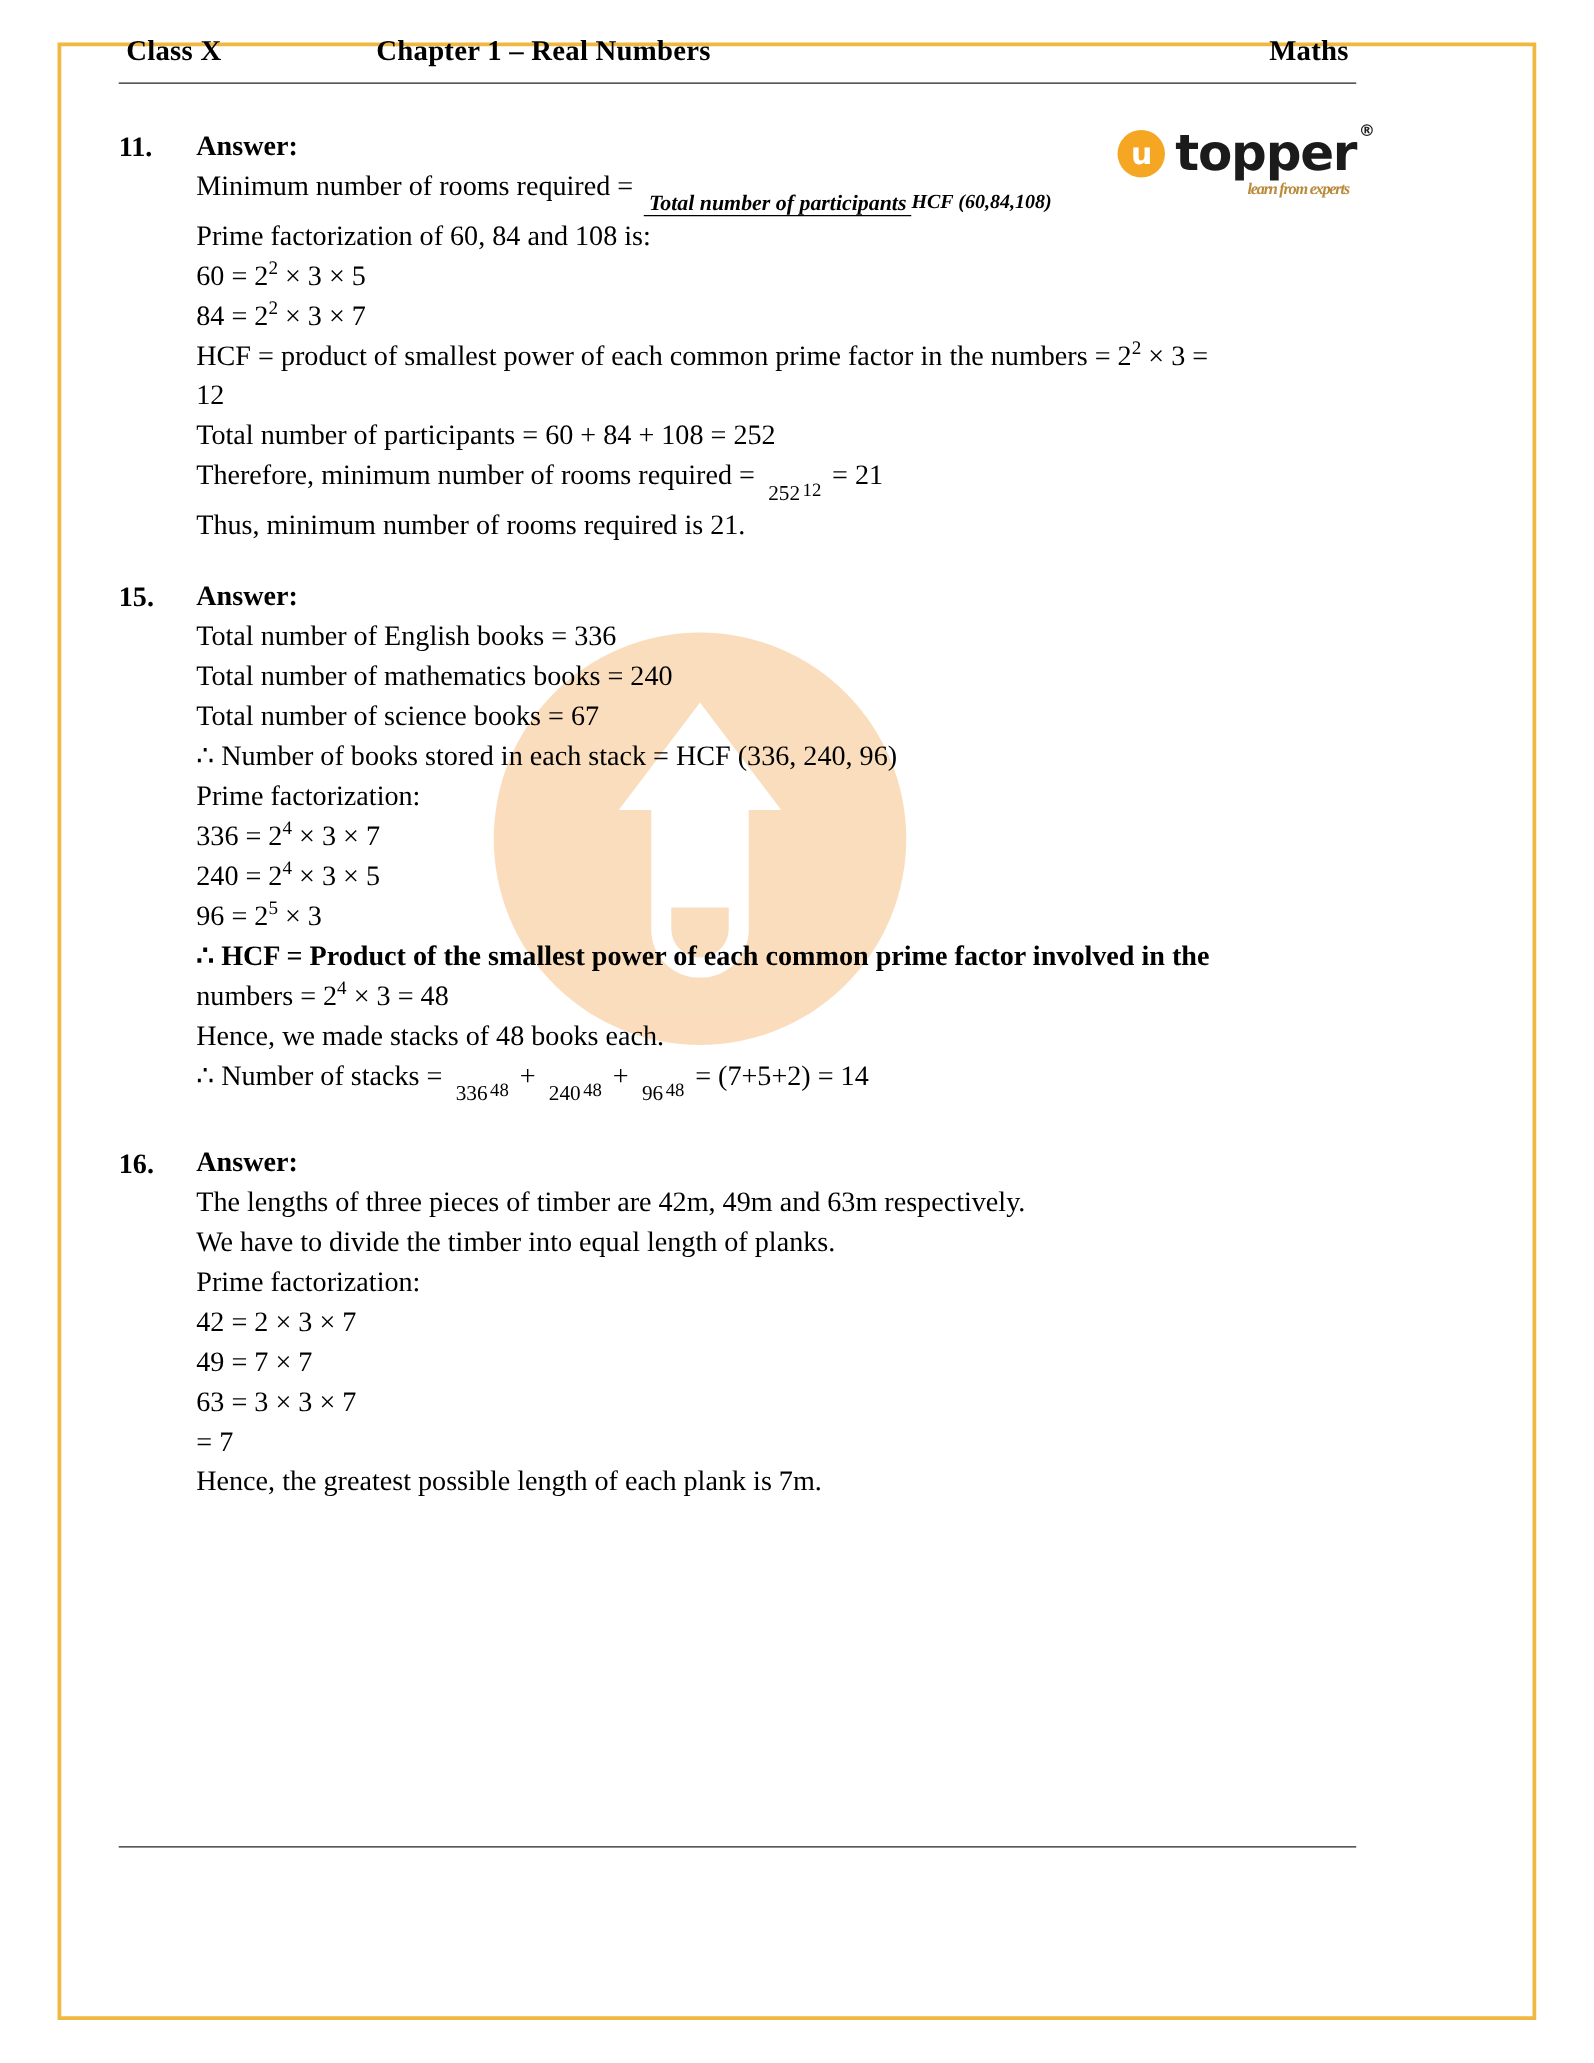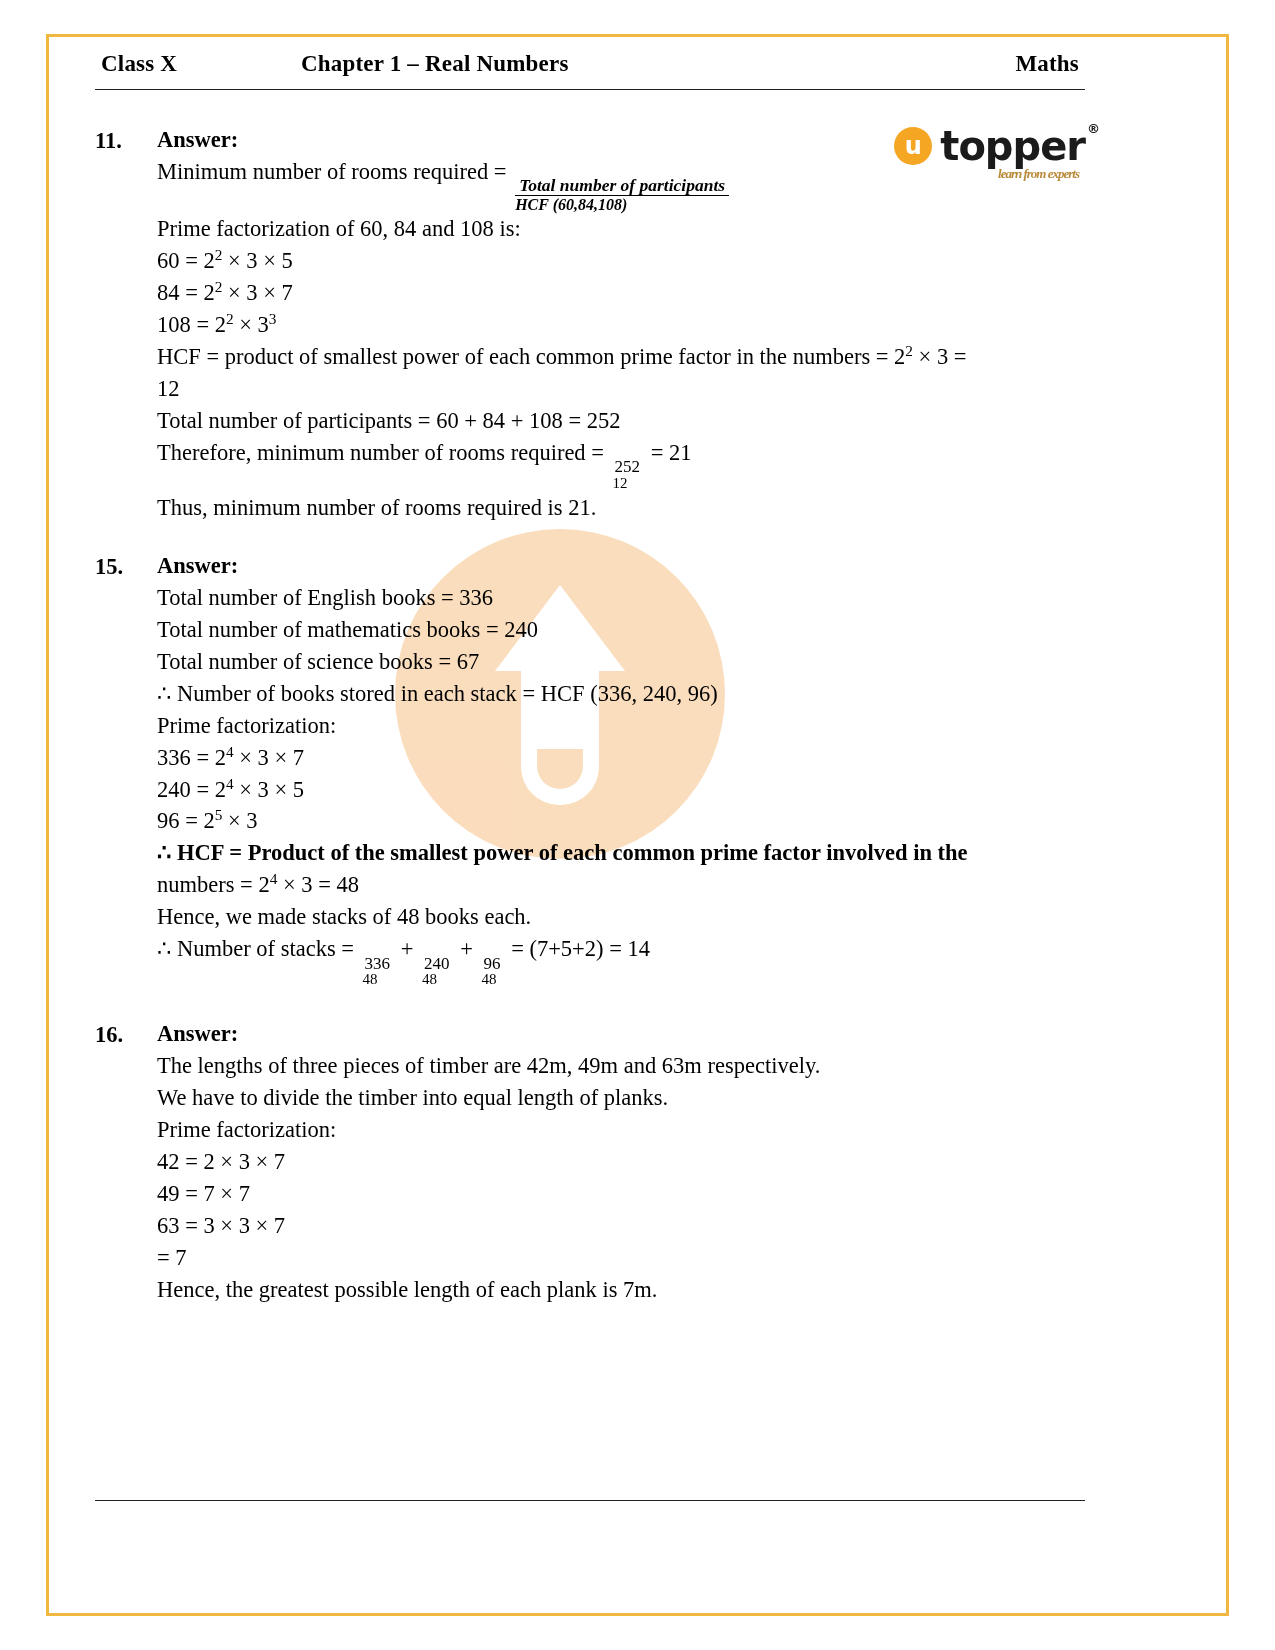--- a/index.html
+++ b/index.html
@@ -21,21 +21,20 @@
     height: 1582px;
     border: 3px solid #f0b840;
     background: #ffffff;
   }
   .content {
     position: absolute;
     left: 95px;
     top: 28px;
     width: 990px;
     height: 1510px;
-    margin-top: 23px;
   }
 
   
   .header {
     display: flex;
     align-items: baseline;
     justify-content: space-between;
     font-weight: bold;
     font-size: 23px;
     letter-spacing: .2px;
@@ -165,22 +164,23 @@
   .qbody { flex: 1; }
   .ans-label { font-weight: bold; }
   .line { white-space: nowrap; }
   .line.wrap { white-space: normal; }
   .just { text-align: justify; text-justify: inter-word; font-weight: bold; }
   sup { font-size: 0.68em; vertical-align: super; line-height: 0; }
 
   
   .frac {
     display: inline-flex;
-    flex-direction: column;
+    flex-direction: row;
     vertical-align: -0.55em;
+    text-align: center;
     margin: 0 3px;
     line-height: 1.05;
   }
   .frac .num { font-size: 17px; }
   .frac .den { font-size: 15px; }
   .frac.ital { font-style: italic; font-weight: bold; }
   .frac.ital .num { border-bottom: 1.3px solid #000; padding: 0 4px; font-size: 17.5px; }
   .frac.ital .den { padding-top: 1px; font-size: 16px; }
   .frac.plain .num { padding: 0 2px; }
   .frac.plain .den { padding-top: 0px; }
@@ -238,23 +238,20 @@
             <span class="num">Total number of participants</span>
             <span class="den">HCF (60,84,108)</span>
           </span>
         </div>
         <div class="line">Prime factorization of 60, 84 and 108 is:</div>
         <div class="line">
           <span>60 = 2</span><sup>2</sup><span> × 3 × 5</span>
         </div>
         <div class="line">
           <span>84 = 2</span><sup>2</sup><span> × 3 × 7</span>
-        </div>
-        <div class="line">
-          <span>108 = 2</span><sup>2</sup><span> × 3</span><sup>3</sup>
         </div>
         <div class="line wrap">
           <span>HCF = product of smallest power of each common prime factor in the numbers = 2</span><sup>2</sup><span> × 3 =</span>
         </div>
         <div class="line">12</div>
         <div class="line">Total number of participants = 60 + 84 + 108 = 252</div>
         <div class="line">
           <span>Therefore, minimum number of rooms required =</span>
           <span class="frac plain">
             <span class="num">252</span>

